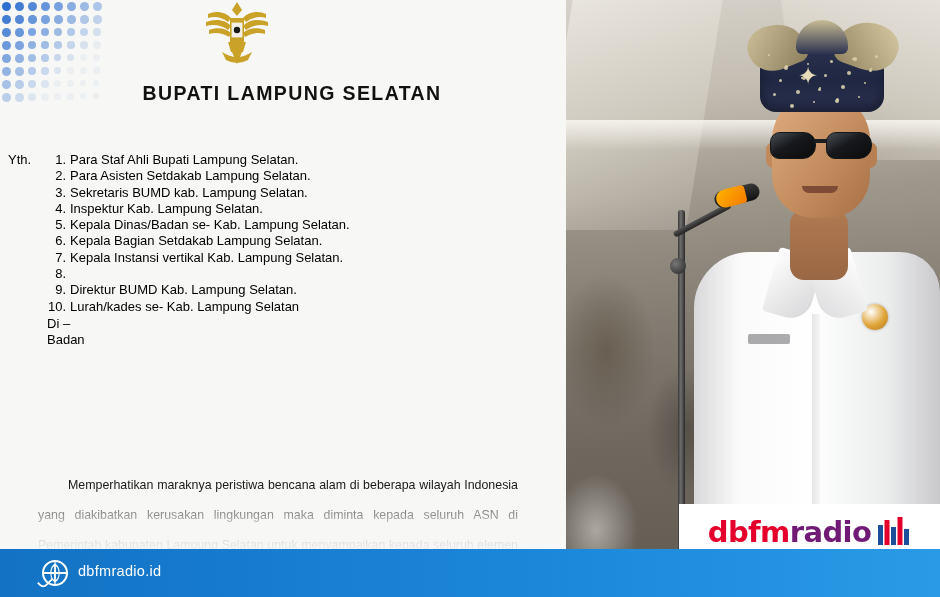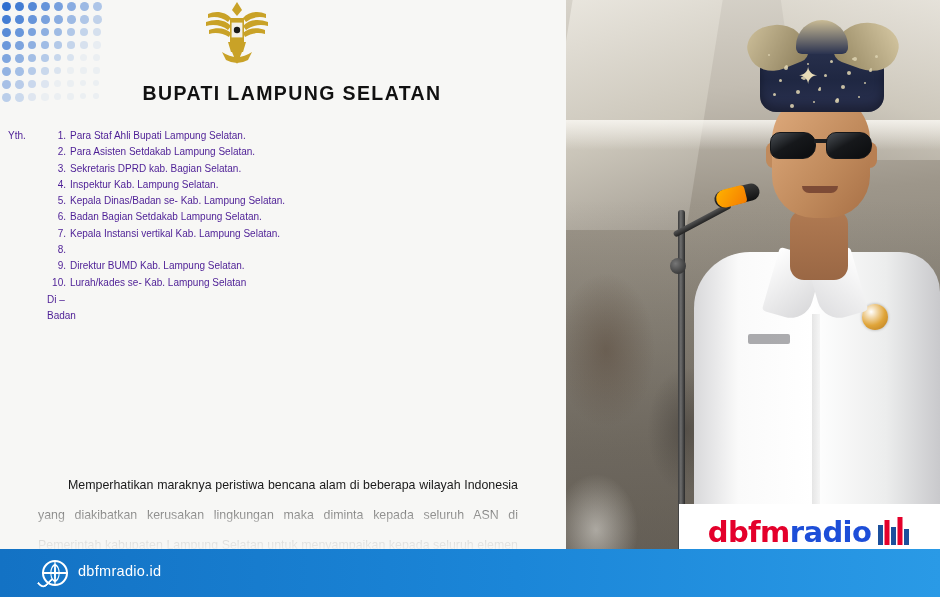--- a/index.html
+++ b/index.html
@@ -55,24 +55,24 @@
     font-size: 19.5px;
     font-weight: bold;
     letter-spacing: 1.4px;
     color: #111;
     padding-left: 18px;
   }
 
   #addressee-block {
     position: absolute;
     left: 8px;
-    top: 128px;
+    top: 152px;
     width: 545px;
-    font-size: 10px;
-    color: #4c1d95;
+    font-size: 13px;
+    color: #000000;
     line-height: 16.3px;
   }
   #addressee-block .yth {
     position: absolute;
     left: 0;
     top: 0;
   }
   #addressee-block ol {
     margin: 0;
     padding: 0 0 0 62px;
@@ -430,21 +430,21 @@
     gap: 6px;
   }
   #logo-badge .logo-text {
     font-size: 29px;
     font-weight: bold;
     letter-spacing: -0.6px;
     font-family: "DejaVu Sans", sans-serif;
   }
   #logo-badge .db { color: #e4002b; }
   #logo-badge .fm { color: #e4002b; }
-  #logo-badge .radio { color: #1d4ed8; }
+  #logo-badge .radio { color: #701a75; }
   #logo-mark {
     width: 34px; height: 34px;
     position: relative;
   }
 
   
   #bottom-bar {
     position: absolute;
     left: 0;
     bottom: 0;
@@ -595,24 +595,24 @@
       <circle cx="39" cy="34" r="3.2" fill="#1a1a1a"></circle>
     </svg>
 
     <div id="doc-title">BUPATI LAMPUNG SELATAN</div>
 
     <div id="addressee-block">
       <div class="yth">Yth.</div>
       <ol>
         <li><span class="num">1.</span><span>Para Staf Ahli Bupati Lampung Selatan.</span></li>
         <li><span class="num">2.</span><span>Para Asisten Setdakab Lampung Selatan.</span></li>
-        <li><span class="num">3.</span><span>Sekretaris DPRD kab. Bagian Selatan.</span></li>
+        <li><span class="num">3.</span><span>Sekretaris BUMD kab. Lampung Selatan.</span></li>
         <li><span class="num">4.</span><span>Inspektur Kab. Lampung Selatan.</span></li>
         <li><span class="num">5.</span><span>Kepala Dinas/Badan se- Kab. Lampung Selatan.</span></li>
-        <li><span class="num">6.</span><span>Badan Bagian Setdakab Lampung Selatan.</span></li>
+        <li><span class="num">6.</span><span>Kepala Bagian Setdakab Lampung Selatan.</span></li>
         <li><span class="num">7.</span><span>Kepala Instansi vertikal Kab. Lampung Selatan.</span></li>
         <li><span class="num">8.</span></li>
         <li><span class="num">9.</span><span>Direktur BUMD Kab. Lampung Selatan.</span></li>
         <li><span class="num">10.</span><span>Lurah/kades se- Kab. Lampung Selatan</span></li>
       </ol>
       <div class="tail">
         <div>Di –</div>
         <div>Badan</div>
       </div>
     </div>

